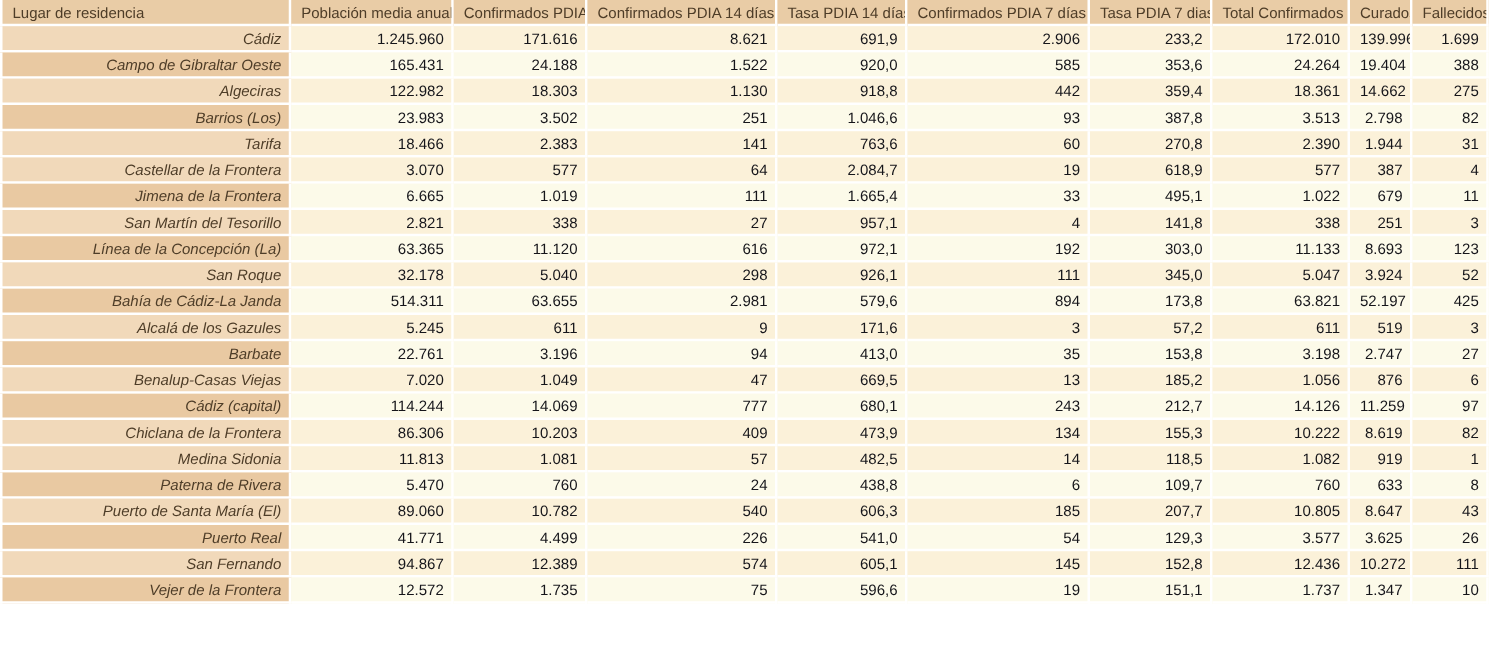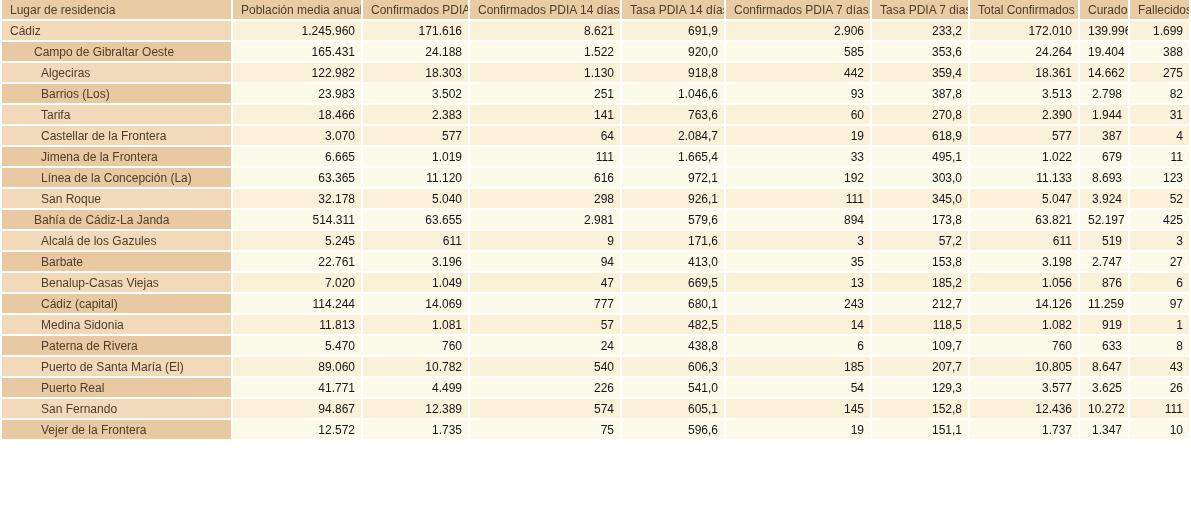--- a/index.html
+++ b/index.html
@@ -45,22 +45,23 @@
   }
   th {
     background: var(--header-bg);
     color: var(--header-text);
     font-weight: normal;
     text-align: left;
   }
   th:first-child { border-left: 2px solid var(--grid); }
   td.label-cell {
     color: var(--label-text);
-    text-align: left;
+    text-align: right;
     border-left: 2px solid var(--grid);
+    font-style: italic;
   }
   td.num-cell {
     color: var(--number-text);
     text-align: right;
   }
   tr.row-even td.label-cell { background: var(--label-bg-even); }
   tr.row-odd  td.label-cell { background: var(--label-bg-odd); }
   tr.row-even td.num-cell   { background: var(--data-bg-even); }
   tr.row-odd  td.num-cell   { background: var(--data-bg-odd); }
   td.level-0 { padding-left: 8px; }
@@ -176,20 +177,32 @@
           <td class="num-cell">6.665</td>
           <td class="num-cell">1.019</td>
           <td class="num-cell">111</td>
           <td class="num-cell">1.665,4</td>
           <td class="num-cell">33</td>
           <td class="num-cell">495,1</td>
           <td class="num-cell">1.022</td>
           <td class="num-cell">679</td>
           <td class="num-cell">11</td>
         </tr>
+        <tr class="row-even">
+          <td class="label-cell level-2">San Martín del Tesorillo</td>
+          <td class="num-cell">2.821</td>
+          <td class="num-cell">338</td>
+          <td class="num-cell">27</td>
+          <td class="num-cell">957,1</td>
+          <td class="num-cell">4</td>
+          <td class="num-cell">141,8</td>
+          <td class="num-cell">338</td>
+          <td class="num-cell">251</td>
+          <td class="num-cell">3</td>
+        </tr>
         <tr class="row-odd">
           <td class="label-cell level-2">Línea de la Concepción (La)</td>
           <td class="num-cell">63.365</td>
           <td class="num-cell">11.120</td>
           <td class="num-cell">616</td>
           <td class="num-cell">972,1</td>
           <td class="num-cell">192</td>
           <td class="num-cell">303,0</td>
           <td class="num-cell">11.133</td>
           <td class="num-cell">8.693</td>
@@ -261,20 +274,32 @@
           <td class="num-cell">14.069</td>
           <td class="num-cell">777</td>
           <td class="num-cell">680,1</td>
           <td class="num-cell">243</td>
           <td class="num-cell">212,7</td>
           <td class="num-cell">14.126</td>
           <td class="num-cell">11.259</td>
           <td class="num-cell">97</td>
         </tr>
         <tr class="row-even">
+          <td class="label-cell level-2">Chiclana de la Frontera</td>
+          <td class="num-cell">86.306</td>
+          <td class="num-cell">10.203</td>
+          <td class="num-cell">409</td>
+          <td class="num-cell">473,9</td>
+          <td class="num-cell">134</td>
+          <td class="num-cell">155,3</td>
+          <td class="num-cell">10.222</td>
+          <td class="num-cell">8.619</td>
+          <td class="num-cell">82</td>
+        </tr>
+        <tr class="row-even">
           <td class="label-cell level-2">Medina Sidonia</td>
           <td class="num-cell">11.813</td>
           <td class="num-cell">1.081</td>
           <td class="num-cell">57</td>
           <td class="num-cell">482,5</td>
           <td class="num-cell">14</td>
           <td class="num-cell">118,5</td>
           <td class="num-cell">1.082</td>
           <td class="num-cell">919</td>
           <td class="num-cell">1</td>

